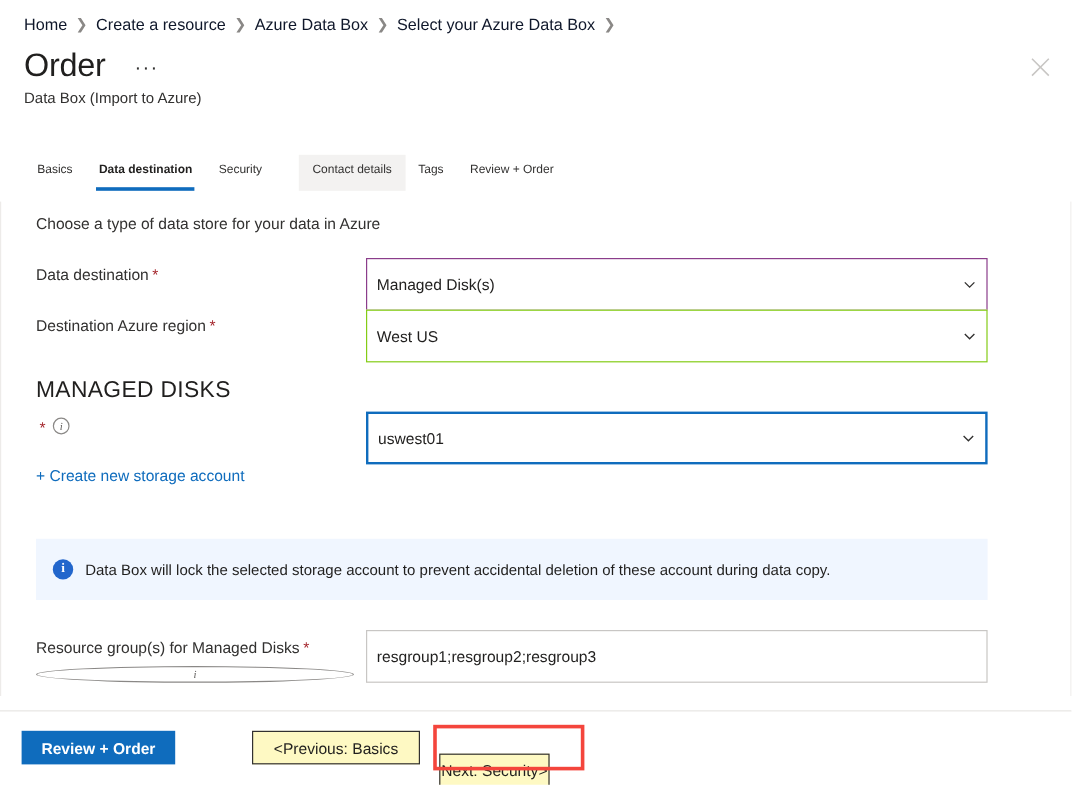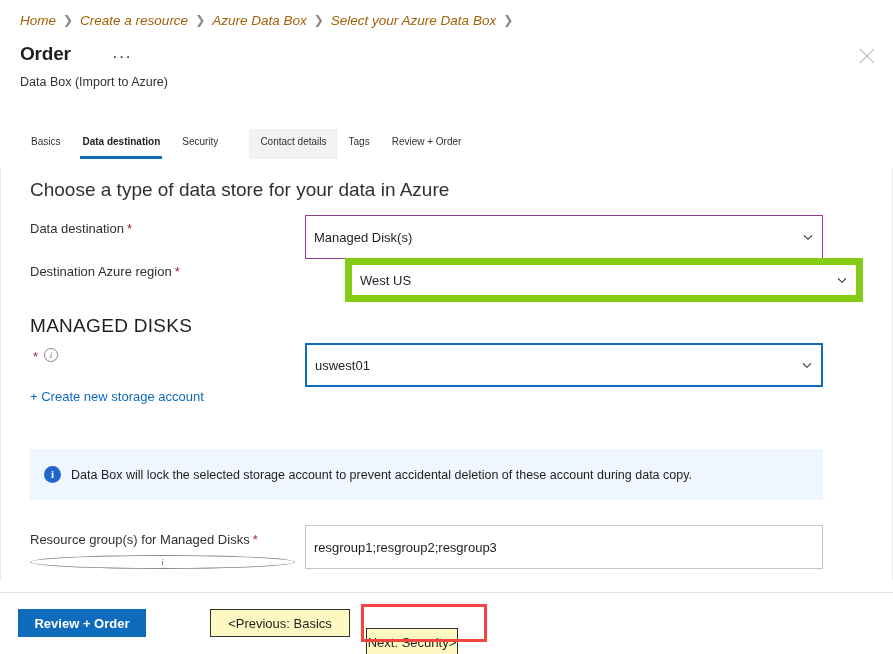--- a/index.html
+++ b/index.html
@@ -19,39 +19,38 @@
 
   
   .breadcrumb {
     position: absolute;
     left: 20px; top: 10px;
     display: flex; align-items: center;
     font-size: 13.5px;
     height: 20px;
   }
   .crumb {
-    color: #a16207;
+    color: #0f172a;
     cursor: pointer;
     white-space: nowrap;
-    font-style: italic;
   }
   .crumb-sep {
     color: #8a8886;
     margin: 0 7px;
     font-size: 12px;
     line-height: 1;
     user-select: none;
   }
 
   
   .page-title {
     position: absolute;
     left: 20px; top: 37px;
-    font-size: 19px;
-    font-weight: 700;
+    font-size: 27px;
+    font-weight: 400;
     letter-spacing: -0.2px;
     color: #201f1e;
     line-height: 34px;
   }
   .ellipsis-menu {
     position: absolute;
     left: 112px; top: 50px;
     font-size: 17px;
     color: #323130;
     letter-spacing: 1px;
@@ -109,21 +108,21 @@
     position: absolute;
     left: 0px; top: 168px;
     width: 893px;
     height: 412px;
     border-left: 1px solid #edebe9;
     border-right: 1px solid #edebe9;
   }
   .helptext {
     position: absolute;
     left: 29px; top: 11px;
-    font-size: 19px;
+    font-size: 13px;
     color: #323130;
   }
 
   
   .field-label {
     position: absolute;
     font-size: 13px;
     color: #323130;
     display: flex;
     align-items: flex-start;
@@ -157,21 +156,21 @@
     height: 44px;
     background: #ffffff;
     display: flex;
     align-items: center;
     padding: 0 8px;
     font-size: 13px;
     color: #201f1e;
     cursor: pointer;
   }
   .control .val { flex: 1; overflow: hidden; white-space: nowrap; }
-  .control.border-gray  { border: 7px solid #84cc16; margin-left: 40px; }
+  .control.border-gray  { border: 1px solid #84cc16; }
   .control.border-purple{ border: 1px solid #8b3d8b; }
   .control.border-blue  { border: 2px solid #0f6cbd; }
   .control.text-input   { border: 1px solid #c8c6c4; cursor: text; }
   .chev {
     width: 12px; height: 12px;
     flex: 0 0 auto;
     margin-left: 4px;
   }
   .chev svg { display: block; }
 

